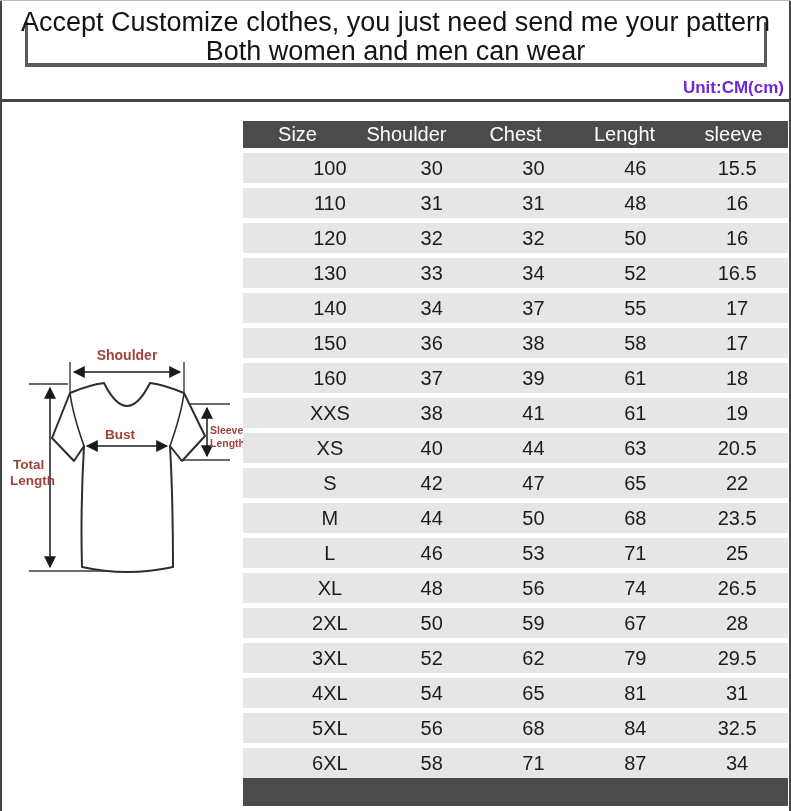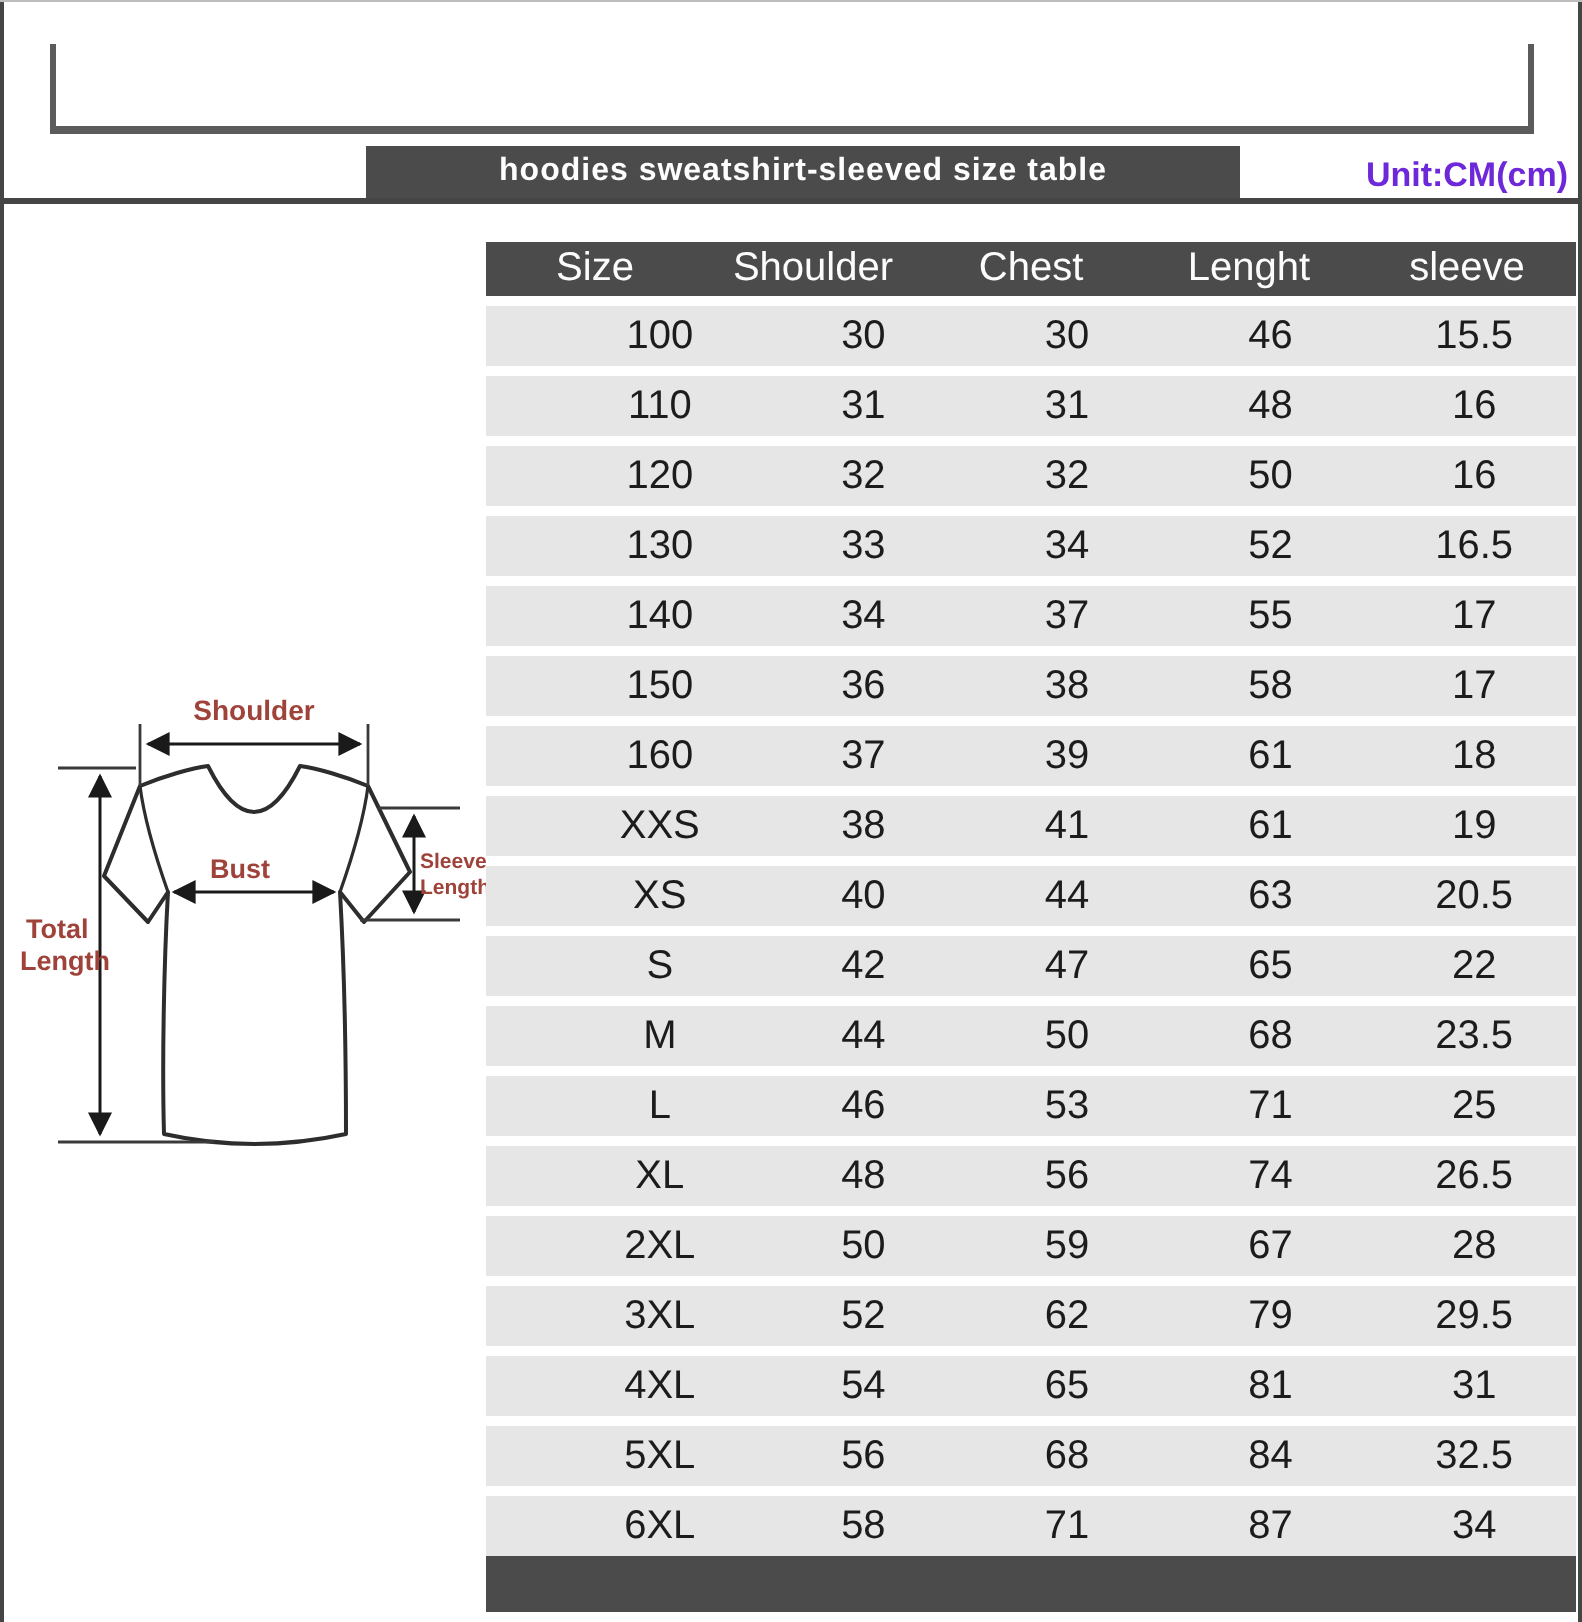--- a/index.html
+++ b/index.html
@@ -72,22 +72,23 @@
 </style>
 </head>
 <body>
 
 <div class="page">
 
   <div class="edge edge-left"></div>
   <div class="edge edge-right"></div>
 
   <div class="bracket"></div>
-
-  <div class="banner">hoodies sweatshirt-sleeved size table</div>
+  <div class="title1">Accept Customize clothes, you just need send me your pattern</div>
+  <div class="title2">Both women and men can wear</div>
+
   <div class="unit">Unit:CM(cm)</div>
   <div class="divider"></div>
 
   <svg class="diagram" viewBox="0 0 240 290">
     <defs>
       <marker id="ah" viewBox="0 0 10 10" refX="9" refY="5" markerWidth="9" markerHeight="8" orient="auto-start-reverse">
         <path d="M0,0 L10,5 L0,10 z" fill="#1a1a1a"></path>
       </marker>
     </defs>
 

